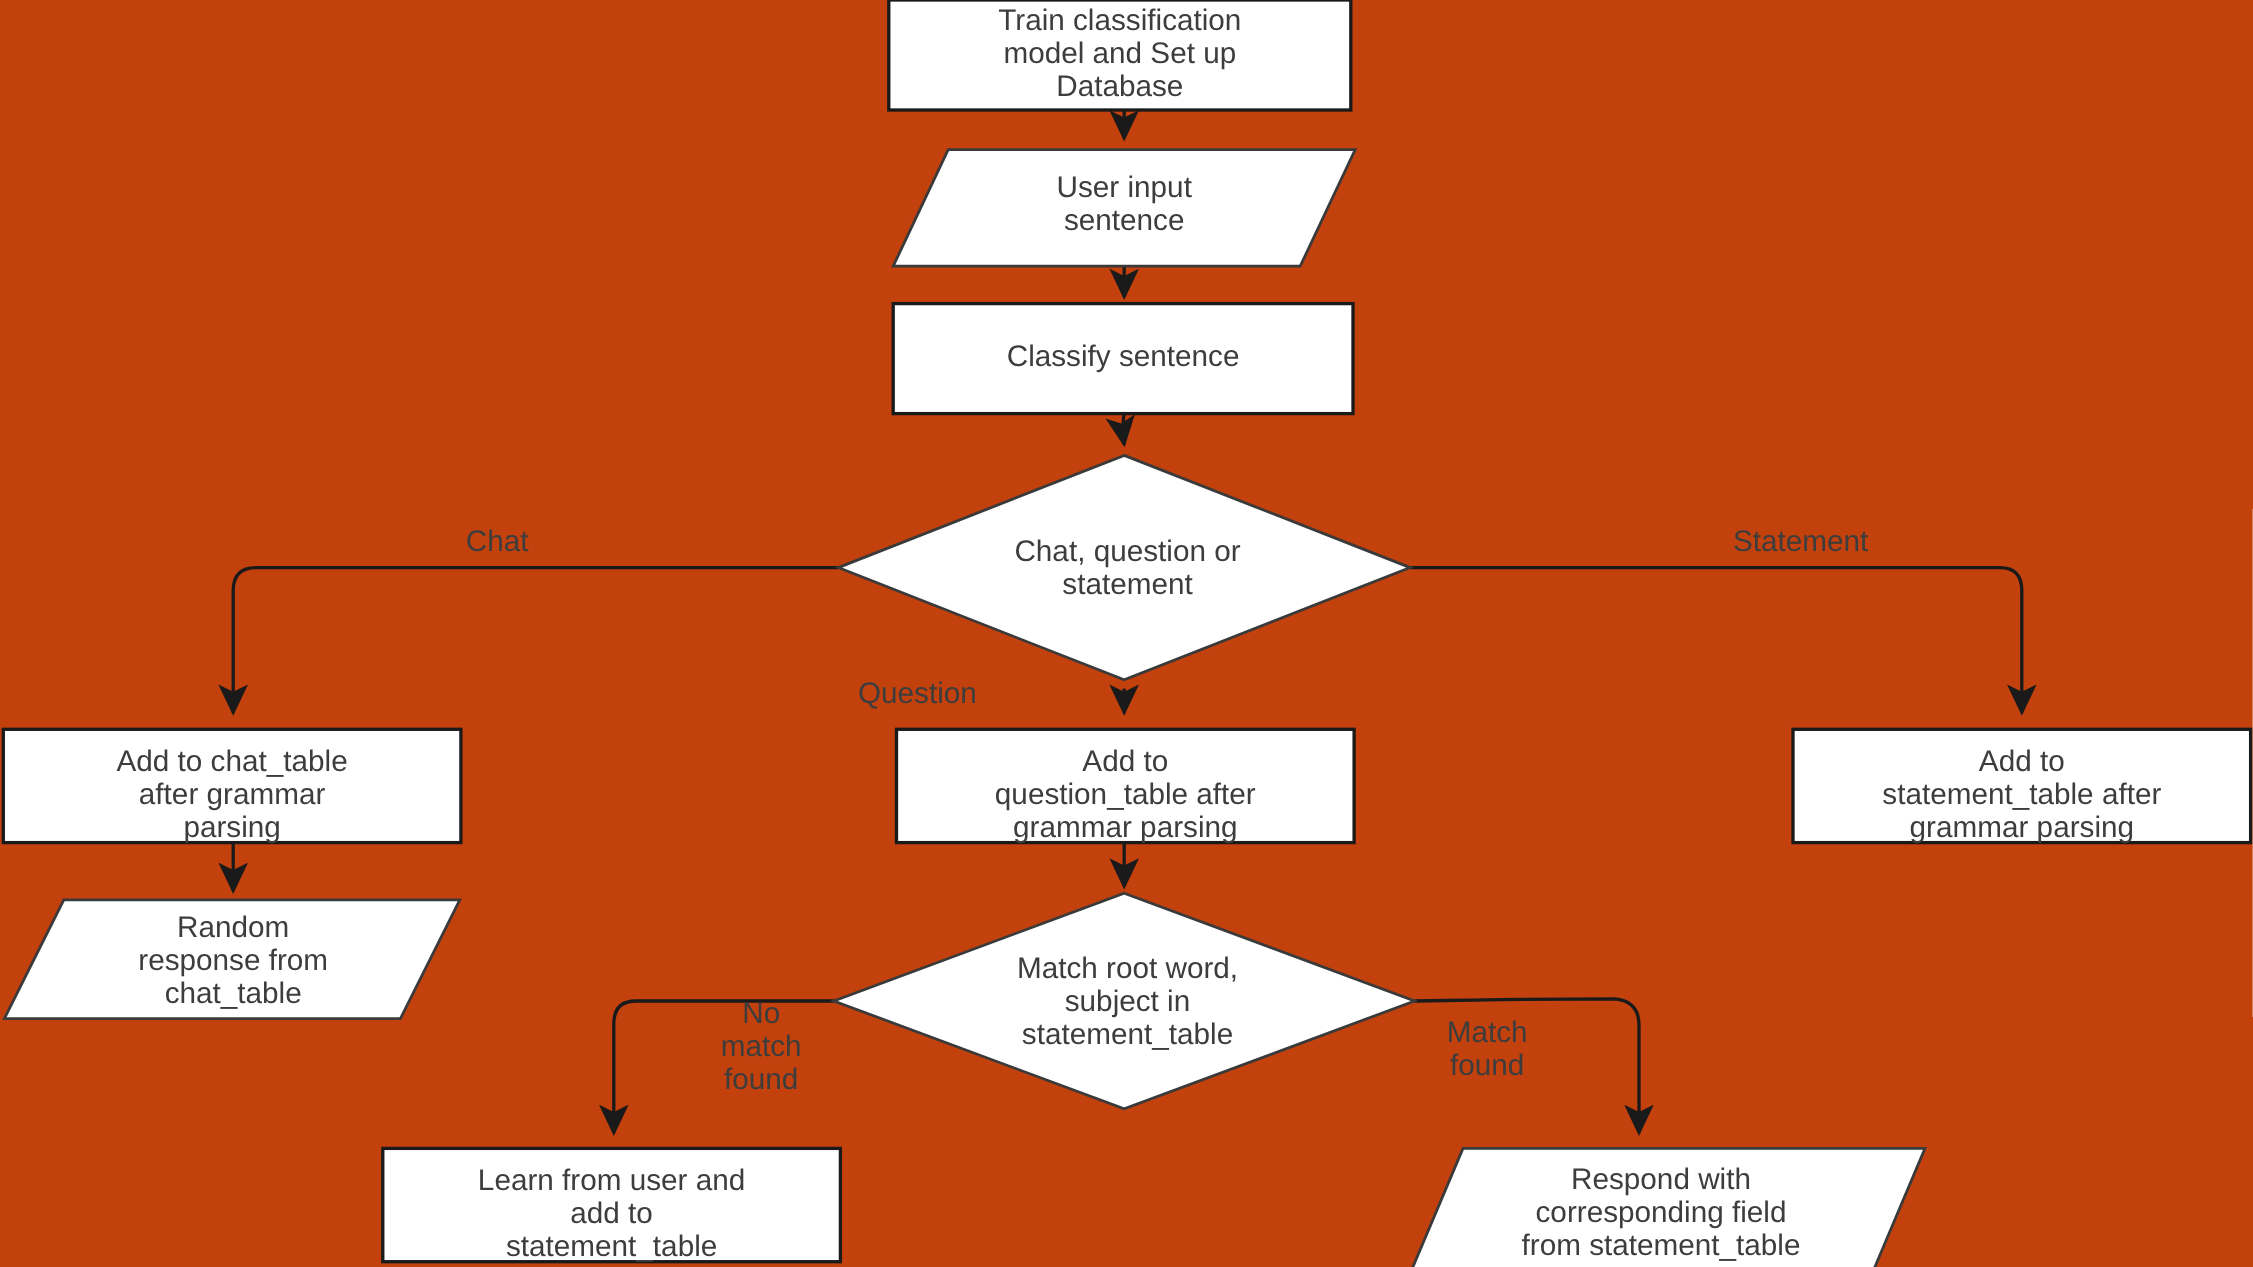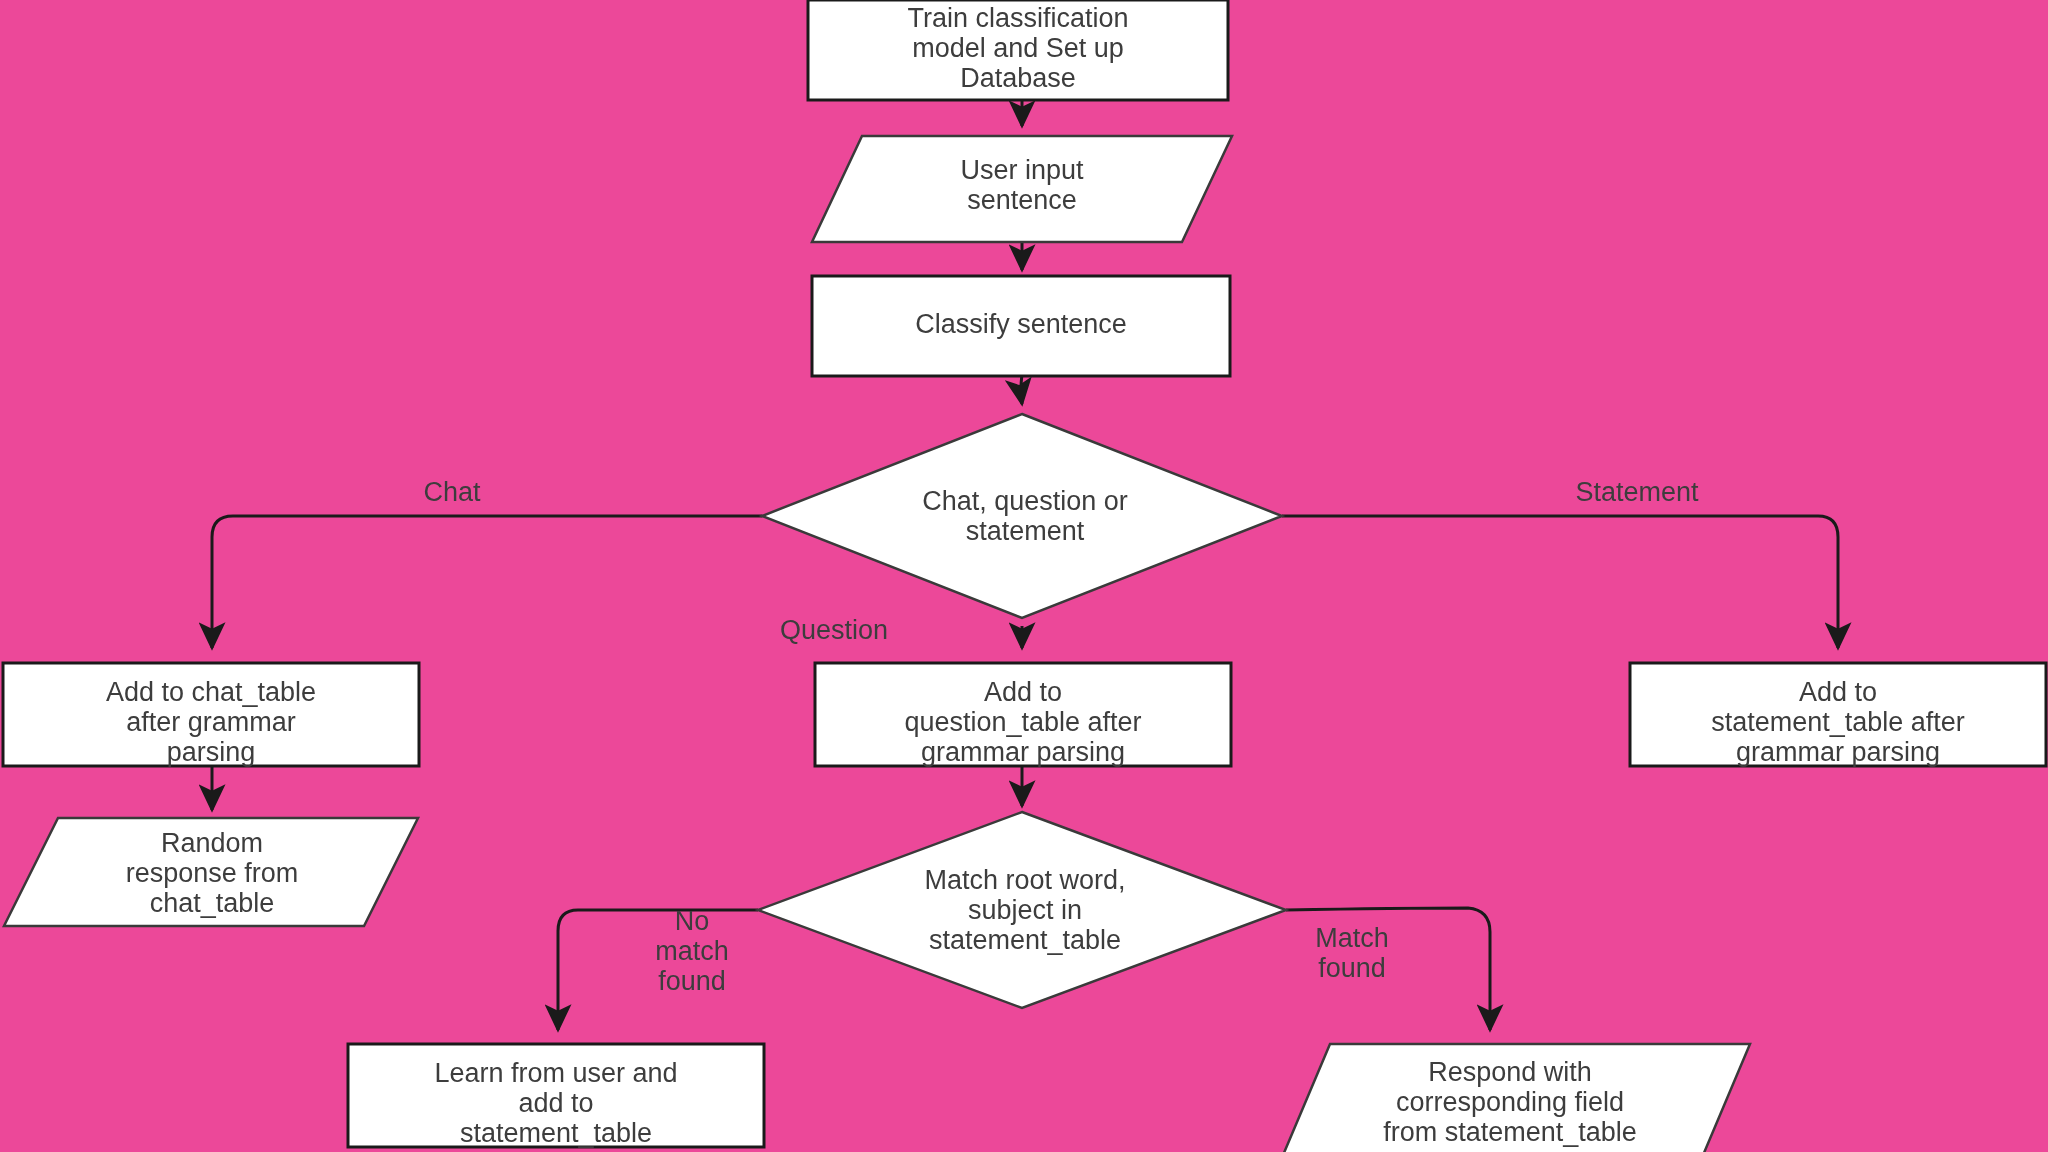--- a/index.html
+++ b/index.html
@@ -4,21 +4,21 @@
 <style>
   html, body {
     margin: 0;
     padding: 0;
     background: #ffffff;
   }
   #canvas {
     position: relative;
     width: 2048px;
     height: 1152px;
-    background: #ec4899;
+    background: #c2410c;
     overflow: hidden;
     font-family: "Liberation Sans", sans-serif;
   }
   svg#flow {
     position: absolute;
     top: 0;
     left: 0;
     width: 2048px;
     height: 1152px;
     display: block;

